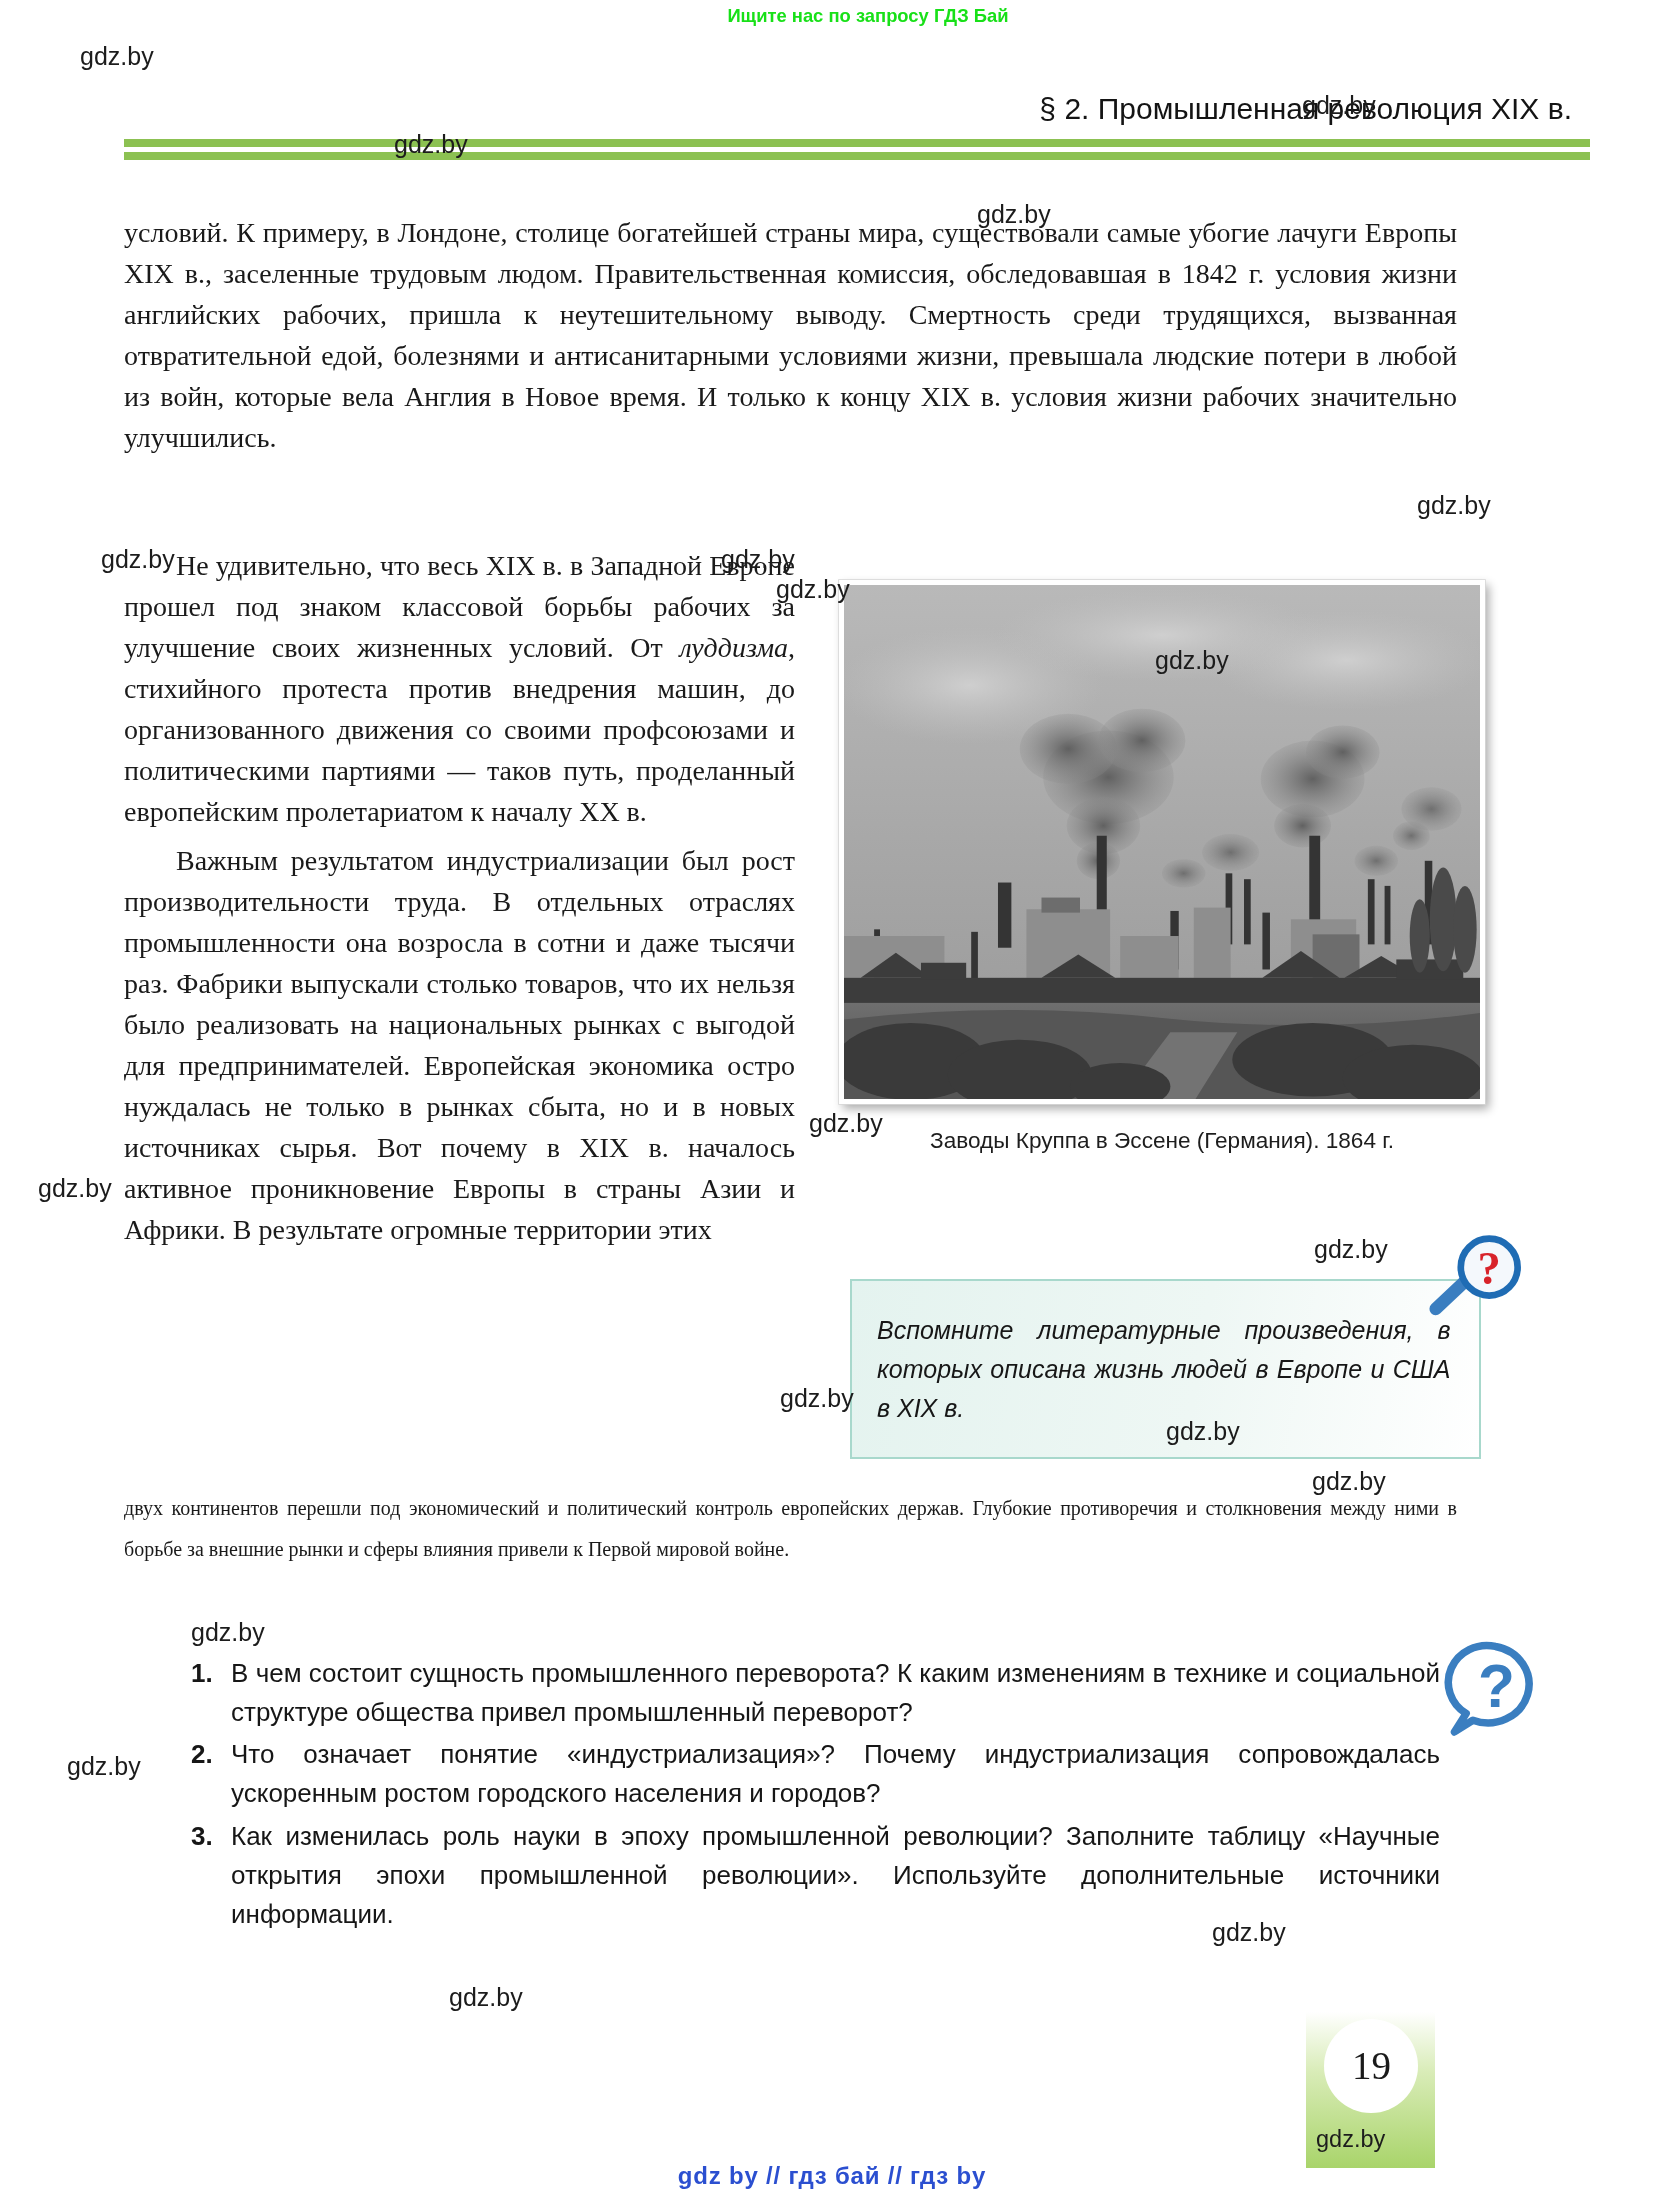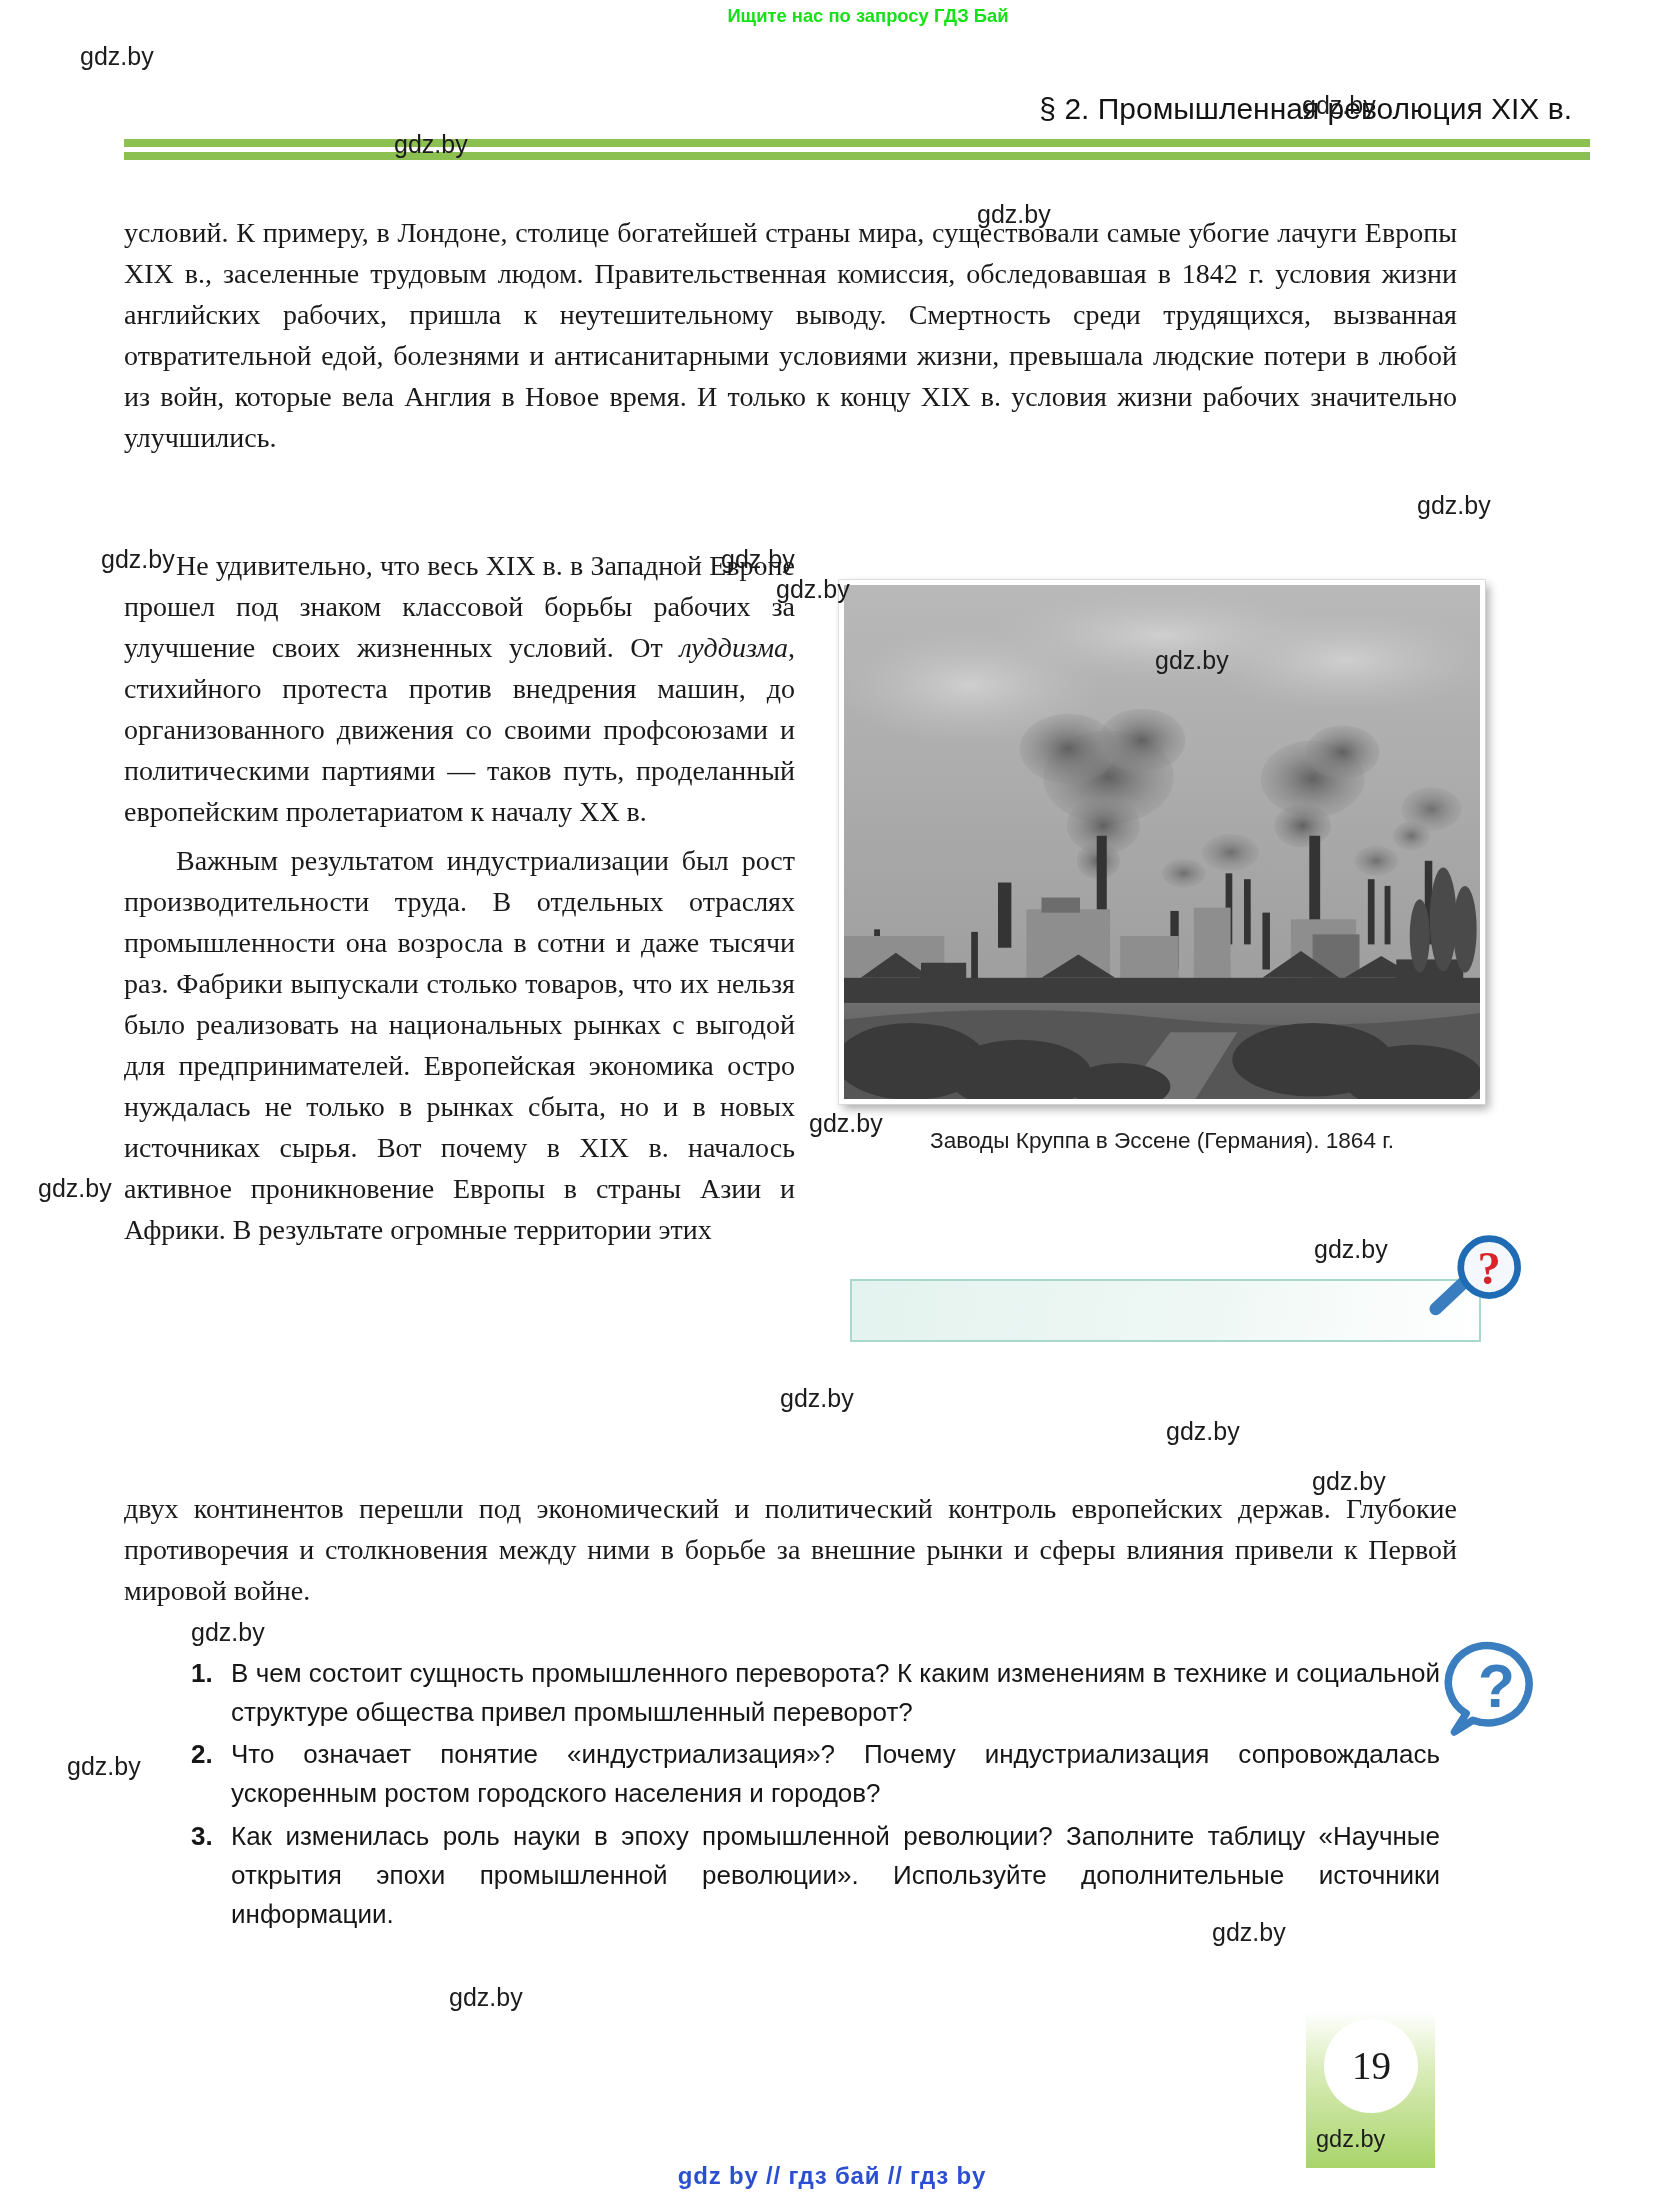--- a/index.html
+++ b/index.html
@@ -83,21 +83,21 @@
     text-align: justify;
   }
   .left-col p { margin: 0; text-indent: 52px; }
   .left-col p + p { margin-top: 8px; }
 
   .tail-block {
     position: absolute;
     top: 1488px;
     left: 124px;
     width: 1333px;
-    font-size: 28px;
+    font-size: 20px;
     line-height: 41px;
     text-align: justify;
   }
 
   
   .figure {
     position: absolute;
     top: 580px;
     left: 839px;
     width: 646px;
@@ -380,20 +380,21 @@
           <ellipse cx="560" cy="568" rx="96" ry="44"></ellipse>
           <ellipse cx="680" cy="590" rx="84" ry="40"></ellipse>
           <ellipse cx="330" cy="600" rx="60" ry="28"></ellipse>
         </g>
       </svg>
     </div>
     <div class="fig-caption">Заводы Круппа в Эссене (Германия). 1864 г.</div>
   </div>
 
   <div class="callout">
+    <p>Вспомните литературные произведения, в которых описана жизнь людей в Европе и США в XIX в.</p>
     <svg class="magnifier" viewBox="0 0 128 128" aria-hidden="true">
       <line x1="14" y1="98" x2="48" y2="66" stroke="#3a7ec0" stroke-width="15" stroke-linecap="round"></line>
       <circle cx="78" cy="48" r="34" fill="#f4f8fc" stroke="#1f6cb4" stroke-width="8"></circle>
       <text x="78" y="68" text-anchor="middle" font-family="Liberation Serif, serif" font-size="56" font-weight="bold" fill="#d8232a">?</text>
     </svg>
   </div>
 
   <div class="questions">
     <div class="q-row">
       <div class="q-num">1.</div>

